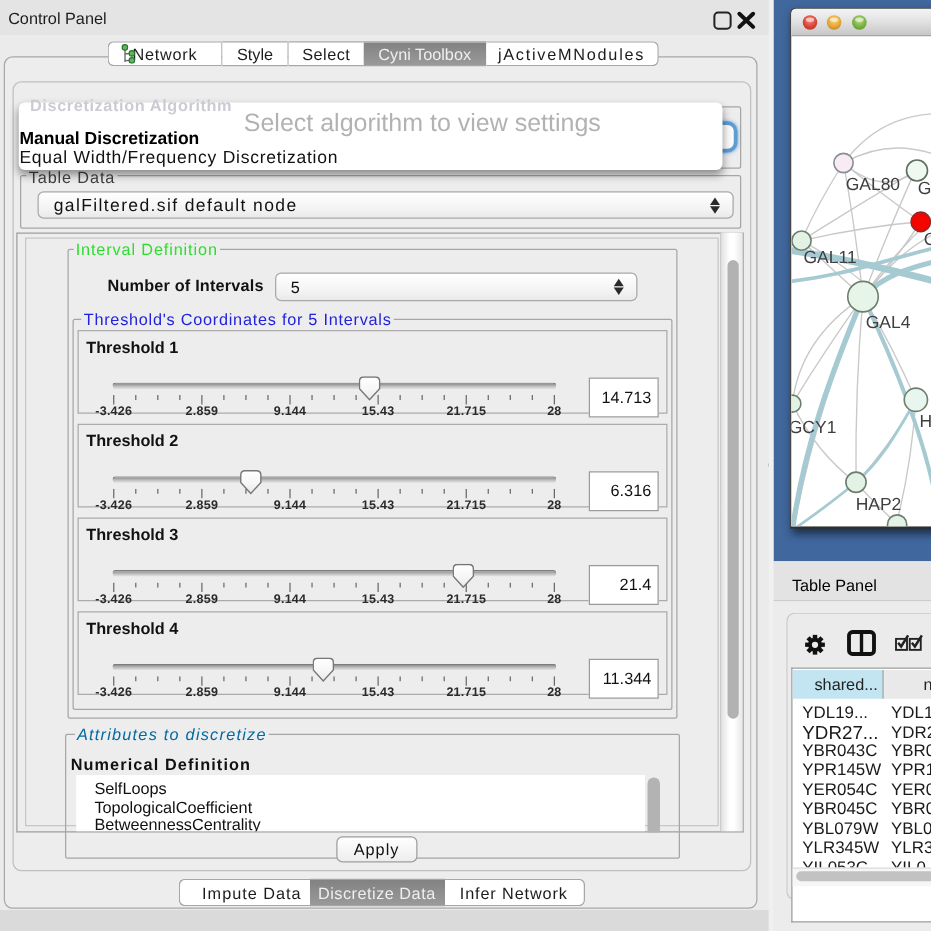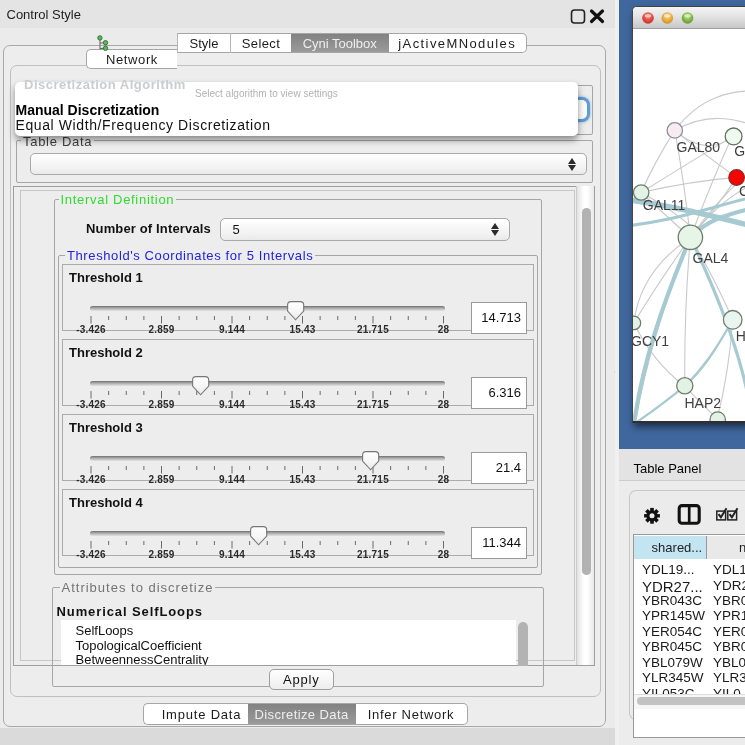--- a/index.html
+++ b/index.html
@@ -54,60 +54,61 @@
   #bluearea{left:619px;top:0;width:126px;height:449px;background:#40679e;}
   #tablepanelbar{left:619px;top:449px;width:126px;height:32px;background:#e3e3e3;border-bottom:1px solid #cccccc;box-sizing:border-box;}
   #tablepanelbar .t{position:absolute;left:14.5px;top:12px;font-size:13px;color:#000000;}
   #rightlower{left:619px;top:481px;width:126px;height:264px;background:#ececec;}
   #tcontainer{left:629px;top:490px;width:130px;height:230px;background:#ebebeb;
               border:1px solid #c9c9c9;border-radius:7px 0 0 7px;box-sizing:border-box;border-right:none;}
 </style>
 </head>
 <body>
 <div class="abs" id="titlebar">
-    <div class="t">Control Style</div>
+    <div class="t">Control Panel</div>
   </div>
 
 <svg class="abs" style="left:566px;top:6px" width="45" height="20" viewBox="0 0 45 20">
   <rect x="5.5" y="4" width="13" height="13" rx="3" fill="none" stroke="#222" stroke-width="1.6"></rect>
   <path d="M25.5 5 L36.5 15.5 M36.5 5 L25.5 15.5" stroke="#111" stroke-width="3.2" stroke-linecap="round"></path>
 </svg>
 
 <div class="abs" id="leftpanel"></div>
 <div class="abs" id="innerpanel"></div>
 
-<div class="seg first segtop" style="left:86px;top:33px;width:91px;padding-left:0;letter-spacing:0.6px;margin-top:16px;">Network</div>
+<div class="seg first segtop" style="left:86px;top:33px;width:91px;padding-left:0;letter-spacing:0.6px;">Network</div>
 <svg class="abs" style="left:95px;top:34px" width="14" height="17" viewBox="0 0 14 17">
   <path d="M5 4 L5 15.5 M5 9 C8 9 8.5 8.7 10.5 8.7 M5 14.5 C8 14.5 8.5 14.3 10.5 14.3" stroke="#6a6a6a" stroke-width="1.1" fill="none"></path>
   <circle cx="4.9" cy="3.9" r="2.2" fill="#5cb85c" stroke="#2f6f2f" stroke-width="0.9"></circle>
   <circle cx="10.5" cy="8.7" r="2.2" fill="#5cb85c" stroke="#2f6f2f" stroke-width="0.9"></circle>
   <circle cx="10.5" cy="14.3" r="2.2" fill="#5cb85c" stroke="#2f6f2f" stroke-width="0.9"></circle>
 </svg>
 <div class="segsep" style="left:177px;top:33px"></div>
 <div class="seg segtop" style="left:178px;top:33px;width:52px;">Style</div>
 <div class="segsep" style="left:230px;top:33px"></div>
 <div class="seg segtop" style="left:231px;top:33px;width:60px;letter-spacing:0.4px;">Select</div>
 <div class="seg sel segtop" style="left:291px;top:33px;width:97.5px;">Cyni Toolbox</div>
 <div class="seg last segtop" style="left:388.5px;top:33px;width:138.5px;letter-spacing:1.4px;">jActiveMNodules</div>
 
 <div class="group" style="left:16px;top:85px;width:577px;height:50px;"></div>
 
 <div class="group" style="left:16px;top:139.5px;width:577px;height:43px;">
   <div class="gtitle" style="left:4px;top:-7px;color:#404040;letter-spacing:0.7px;">Table Data</div>
 </div>
 <div class="combo" style="left:30px;top:152.5px;width:557px;height:22px;">
+  <div class="cv" style="font-size:14px;letter-spacing:1.1px;top:2px;">galFiltered.sif default node</div>
   <div class="stepper" style="right:9px;top:4px;"></div>
 </div>
 
 <div class="abs" style="left:560px;top:97px;width:30px;height:25px;border:3.5px solid #5f9cd2;border-radius:8px;box-sizing:border-box;background:#fbfbfb;box-shadow:0 0 3px rgba(95,156,210,0.8);"></div>
 
 <div class="abs" id="popup" style="left:14.5px;top:81.5px;width:563px;height:54px;background:#ffffff;
      border-radius:5px;box-shadow:0 4px 7px rgba(0,0,0,0.42);"></div>
 <div class="abs" style="left:24px;top:77px;font-size:13px;font-weight:bold;color:#caccd2;letter-spacing:0.5px;">Discretization Algorithm</div>
-<div class="abs" style="left:195px;top:88px;font-size:10px;color:#b2b2b2;">Select algorithm to view settings</div>
+<div class="abs" style="left:195px;top:88px;font-size:20px;color:#b2b2b2;">Select algorithm to view settings</div>
 <div class="abs" style="left:15.5px;top:102px;font-size:14px;font-weight:bold;color:#000;">Manual Discretization</div>
 <div class="abs" style="left:15.5px;top:117px;font-size:14px;color:#111;letter-spacing:0.6px;">Equal Width/Frequency Discretization</div>
 
 <div class="abs" id="scrollpane" style="left:13px;top:185.5px;width:581.5px;height:480.5px;
      border:1px solid #9e9e9e;box-sizing:border-box;background:#ededed;"></div>
 <div class="abs" id="scrollcontent" style="left:19.5px;top:190px;width:555.5px;height:471px;
      border:1px solid #c6c6c6;box-sizing:border-box;background:#ededed;overflow:hidden;">
 </div>
 
 <div class="abs" style="left:576px;top:186px;width:18px;height:479px;
@@ -299,23 +300,23 @@
             <stop offset="1" stop-color="#e8e8e8"></stop>
           </linearGradient>
         </defs>
         <path d="M4 0.6 H13.2 Q16.7 0.6 16.7 4 V10 L8.6 18.8 L0.6 10 V4 Q0.6 0.6 4 0.6 Z" fill="url(#thg3)" stroke="#767676" stroke-width="1.1"></path>
       </svg>
       <div class="tfield">11.344</div>
     </div>
   </div>
 
 <div class="group" style="left:51.5px;top:587px;width:492px;height:100px;">
-  <div class="gtitle" style="left:7px;color:#737373;letter-spacing:1.0px;">Attributes to discretize</div>
-</div>
-<div class="abs" style="left:56.5px;top:604px;font-size:13px;font-weight:bold;color:#111;letter-spacing:0.9px;">Numerical SelfLoops</div>
+  <div class="gtitle" style="left:7px;color:#0369a1;letter-spacing:1.0px;font-style:italic;">Attributes to discretize</div>
+</div>
+<div class="abs" style="left:56.5px;top:604px;font-size:13px;font-weight:bold;color:#111;letter-spacing:0.9px;">Numerical Definition</div>
 <div class="abs" style="left:60.5px;top:620px;width:455.5px;height:45px;background:#fff;overflow:hidden;">
   <div class="lrow" style="top:3px;">SelfLoops</div>
   <div class="lrow" style="top:17.7px;">TopologicalCoefficient</div>
   <div class="lrow" style="top:32.4px;">BetweennessCentrality</div>
 </div>
 <div class="abs" style="left:517.5px;top:621.5px;width:10px;height:44px;background:#b3b3b3;border-radius:5px 5px 0 0;"></div>
 
 <div class="abs" id="apply" style="letter-spacing:0.8px;">Apply</div>
 
 <svg class="abs" style="left:612px;top:367px" width="8" height="10" viewBox="0 0 8 10">

